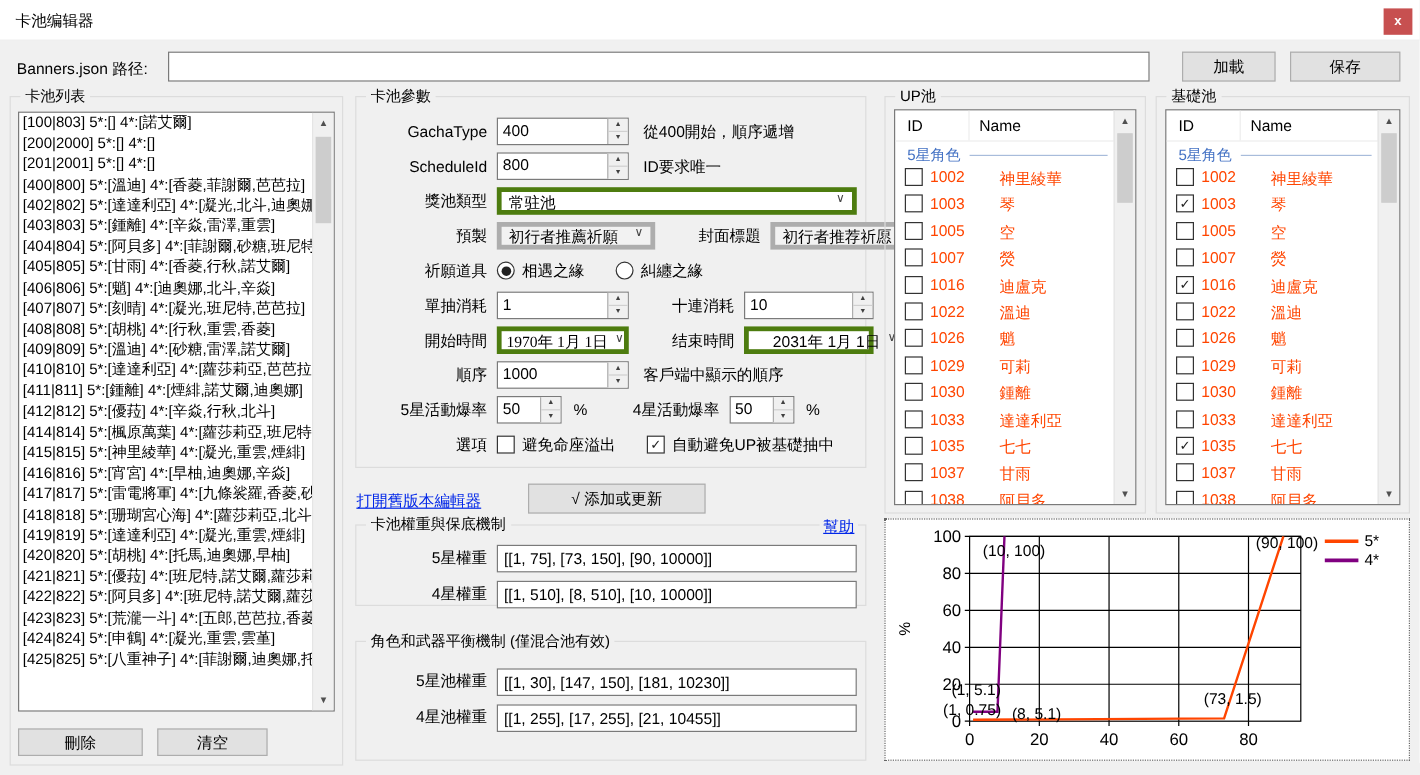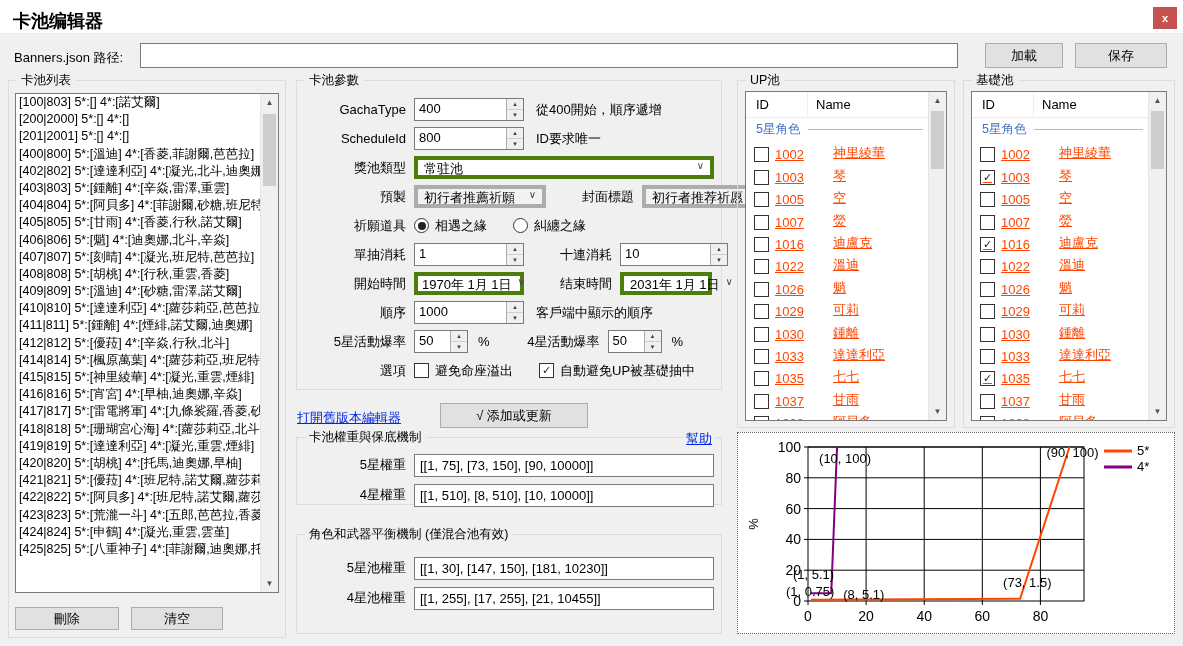--- a/index.html
+++ b/index.html
@@ -3,21 +3,21 @@
 <meta charset="utf-8">
 <style>
   html,body{margin:0;padding:0;}
   body{width:1183px;height:646px;overflow:hidden;
        font-family:"Liberation Sans","DejaVu Sans",sans-serif;color:#000;}
   #window{position:relative;width:1183px;height:646px;background:#f0f0f0;}
 
   
   .titlebar{position:absolute;left:0;top:0;right:0;height:33px;background:#ffffff;
             border-bottom:1px solid #ebebeb;}
-  .title{position:absolute;left:13px;top:9px;font-size:18px;font-weight:bold;}
+  .title{position:absolute;left:13px;top:9px;font-size:13px;font-weight:normal;}
   .closebtn{position:absolute;right:6px;top:7px;width:24px;height:22px;background:#c75050;
             color:#fff;display:flex;align-items:center;justify-content:center;
             font-size:11px;font-weight:bold;cursor:default;}
 
   
   .path-label{position:absolute;left:14px;top:49px;font-size:13px;}
   .tb{background:#fff;border:1px solid #7a7a7a;font-size:13px;padding:2px 5px;box-sizing:border-box;}
   .path-input{position:absolute;left:140px;top:43px;width:818px;height:25px;}
   .btn{background:#e1e1e1;border:1px solid #adadad;font-size:13px;display:flex;
        align-items:center;justify-content:center;box-sizing:border-box;}
@@ -85,21 +85,21 @@
   .poollist{position:absolute;left:7px;top:10px;right:7px;bottom:6px;background:#fff;
             border:1px solid #7a7a7a;overflow:hidden;box-sizing:border-box;}
   .pl-inner{position:absolute;left:0;top:0;right:17px;bottom:0;overflow:hidden;}
   .pl-head{display:flex;height:25px;align-items:center;border-bottom:1px solid #ededed;font-size:13px;}
   .pl-head .c1{width:62px;padding-left:10px;border-right:1px solid #ededed;align-self:stretch;
                display:flex;align-items:center;box-sizing:border-box;}
   .pl-head .c2{padding-left:8px;flex:1;border-right:1px solid #ededed;align-self:stretch;
                display:flex;align-items:center;}
   .pl-sec{display:flex;align-items:center;height:22px;padding-left:10px;font-size:12.5px;color:#4472c4;}
   .pl-sec .line{flex:1;height:1px;background:#a8bcdb;margin:0 6px 0 8px;}
-  .pl-row{display:flex;align-items:flex-end;height:22.4px;padding-left:8px;font-size:13px;color:#ff4500;text-decoration:underline;}
+  .pl-row{display:flex;align-items:flex-start;height:22.4px;padding-left:8px;font-size:13px;color:#ff4500;}
   .pl-row .pid{width:46px;}
   .pl-row .pname{padding-left:12px;white-space:nowrap;overflow:hidden;}
 
   
   .chart-panel{position:absolute;left:737px;top:432px;width:438px;height:202px;background:#fff;
                border:1px dotted #666;box-sizing:border-box;}
   svg text{font-family:"Liberation Sans","DejaVu Sans",sans-serif;}
 </style>
 </head>
 <body>
@@ -222,26 +222,26 @@
         <span class="num" style="width:108px">
           <span class="val">10</span>
           <span class="ud">
               <span>▲</span>
               <span>▼</span>
             </span>
         </span>
       </div>
       <div class="prow">
         <span class="plabel">開始時間</span>
-        <span class="combo" style="width:110px;padding:0 4px;">
+        <span class="combo" style="width:110px;padding:0 4px;font-family:Liberation Serif, serif;">
           <span style="white-space:nowrap">1970年 1月 1日</span>
           <span class="chev">∨</span>
         </span>
         <span class="plabel2">结束時間</span>
-        <span class="combo" style="width:92px;padding:0 6px;">
+        <span class="combo" style="width:108px;padding:0 20px;">
           <span style="white-space:nowrap">2031年 1月 1日</span>
           <span class="chev">∨</span>
         </span>
       </div>
       <div class="prow">
         <span class="plabel">順序</span>
         <span class="num" style="width:110px">
           <span class="val">1000</span>
           <span class="ud">
               <span>▲</span>

